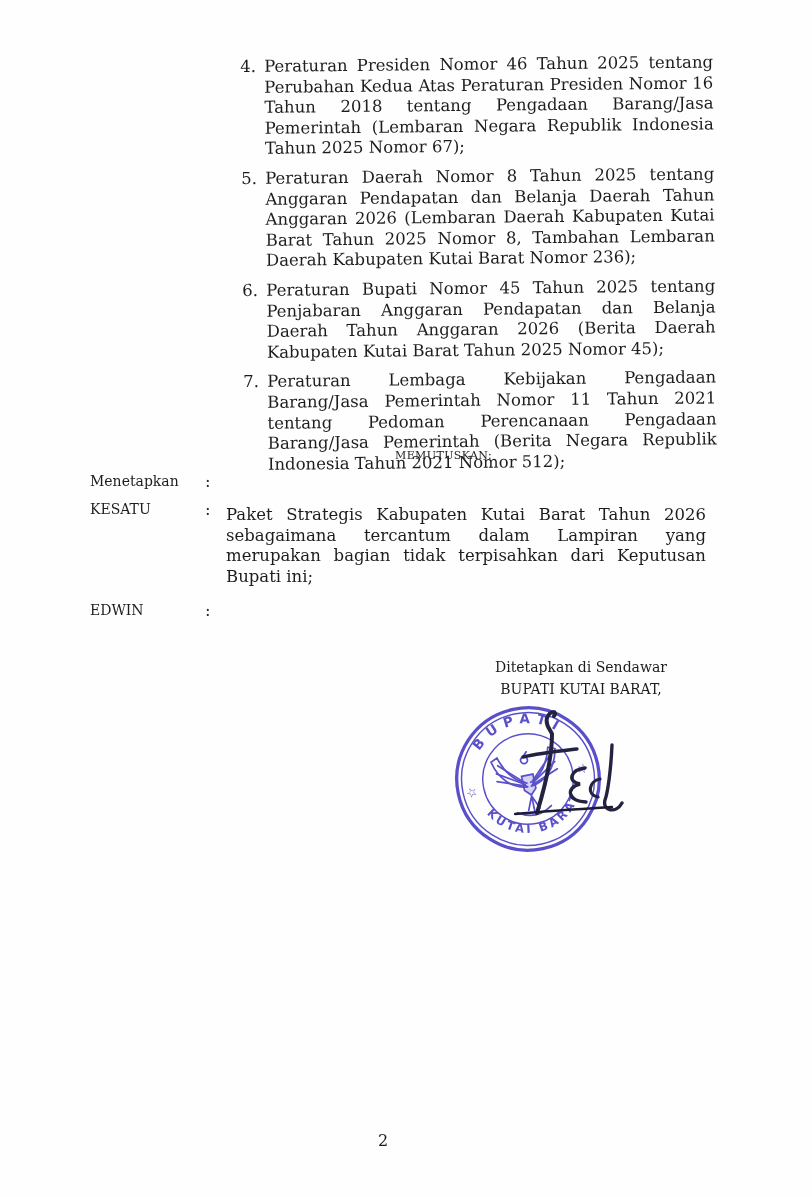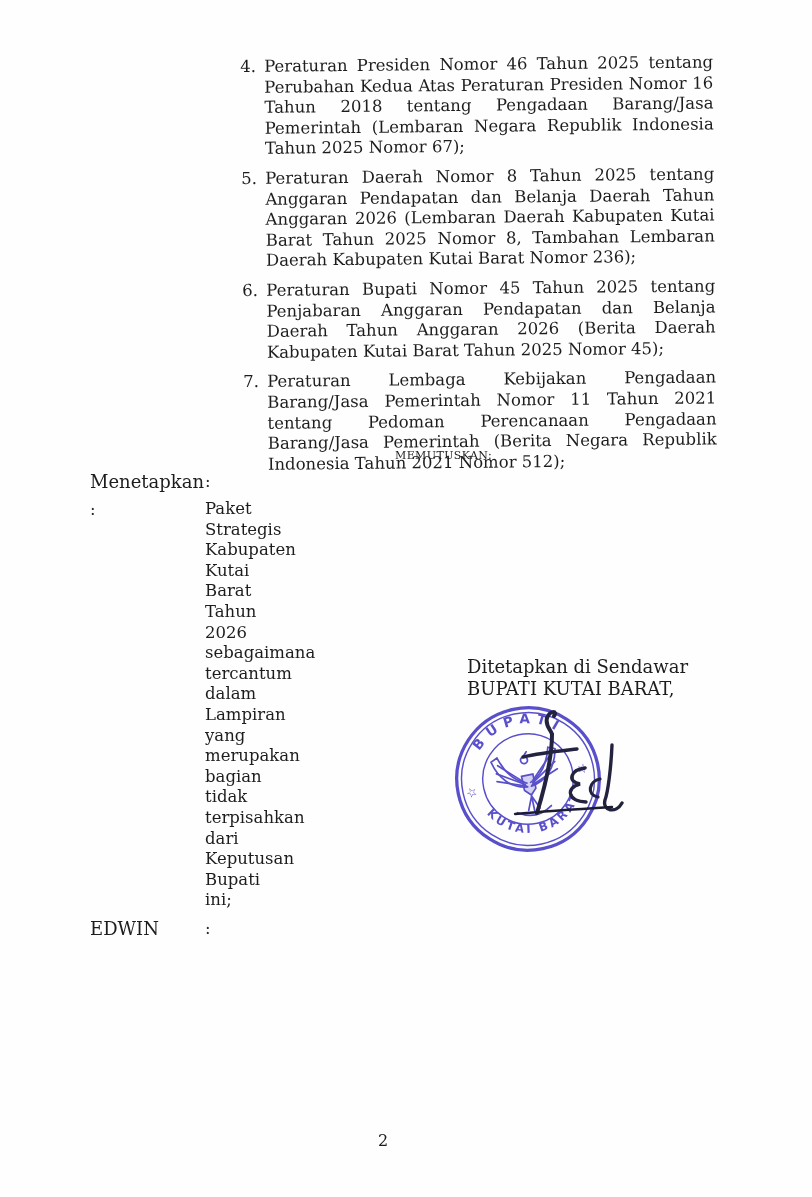--- a/index.html
+++ b/index.html
@@ -19,26 +19,26 @@
 
   
   .decision-heading {
     position:absolute; left:220px; top:449px; width:447px;
     text-align:center; font-size:11px; letter-spacing:0.4px;
   }
 
   
   .clauses { position:absolute; left:90px; top:471px; width:622px; }
   .clause  { display:grid; grid-template-columns:115px 15px 1fr; margin-bottom:7px; }
-  .clause-label { font-size:18px; line-height:21px; }
+  .clause-label { font-size:14px; line-height:21px; }
   .clause-colon { font-size:16.5px; line-height:21px; }
-  .clause-text  { margin:0; font-size:16.5px; line-height:20.6px; text-align:justify; }
+  .clause-text  { margin:6px; font-size:16.5px; line-height:20.6px; text-align:justify; }
 
   
-  .sig-lines { position:absolute; left:467px; top:656px; font-size:18px; line-height:22px; }
+  .sig-lines { position:absolute; left:495px; top:656px; font-size:14px; line-height:22px;text-align:center; }
   .sig-line  { white-space:nowrap; }
 
   .stamp {
     position:absolute; left:451px; top:702px; width:154px; height:154px;
     transform:rotate(-12deg); mix-blend-mode:multiply; opacity:0.92;
   }
   .signature-svg { position:absolute; left:430px; top:700px; width:220px; height:130px; }
 
   .signer-name {
     position:absolute; left:448px; top:816px; width:210px;
@@ -76,20 +76,21 @@
 
   <div class="decision-heading">MEMUTUSKAN:</div>
 
   <div class="clauses">
     <div class="clause">
       <span class="clause-label">Menetapkan</span>
       <span class="clause-colon">:</span>
       <p class="clause-text"></p>
     </div>
     <div class="clause">
+      <span class="clause-label">KESATU</span>
       <span class="clause-colon">:</span>
       <p class="clause-text">Paket Strategis Kabupaten Kutai Barat Tahun 2026 sebagaimana tercantum dalam Lampiran yang merupakan bagian tidak terpisahkan dari Keputusan Bupati ini;</p>
     </div>
     <div class="clause">
       <span class="clause-label">EDWIN</span>
       <span class="clause-colon">:</span>
     </div>
   </div>
 
   <div class="sig-lines">

